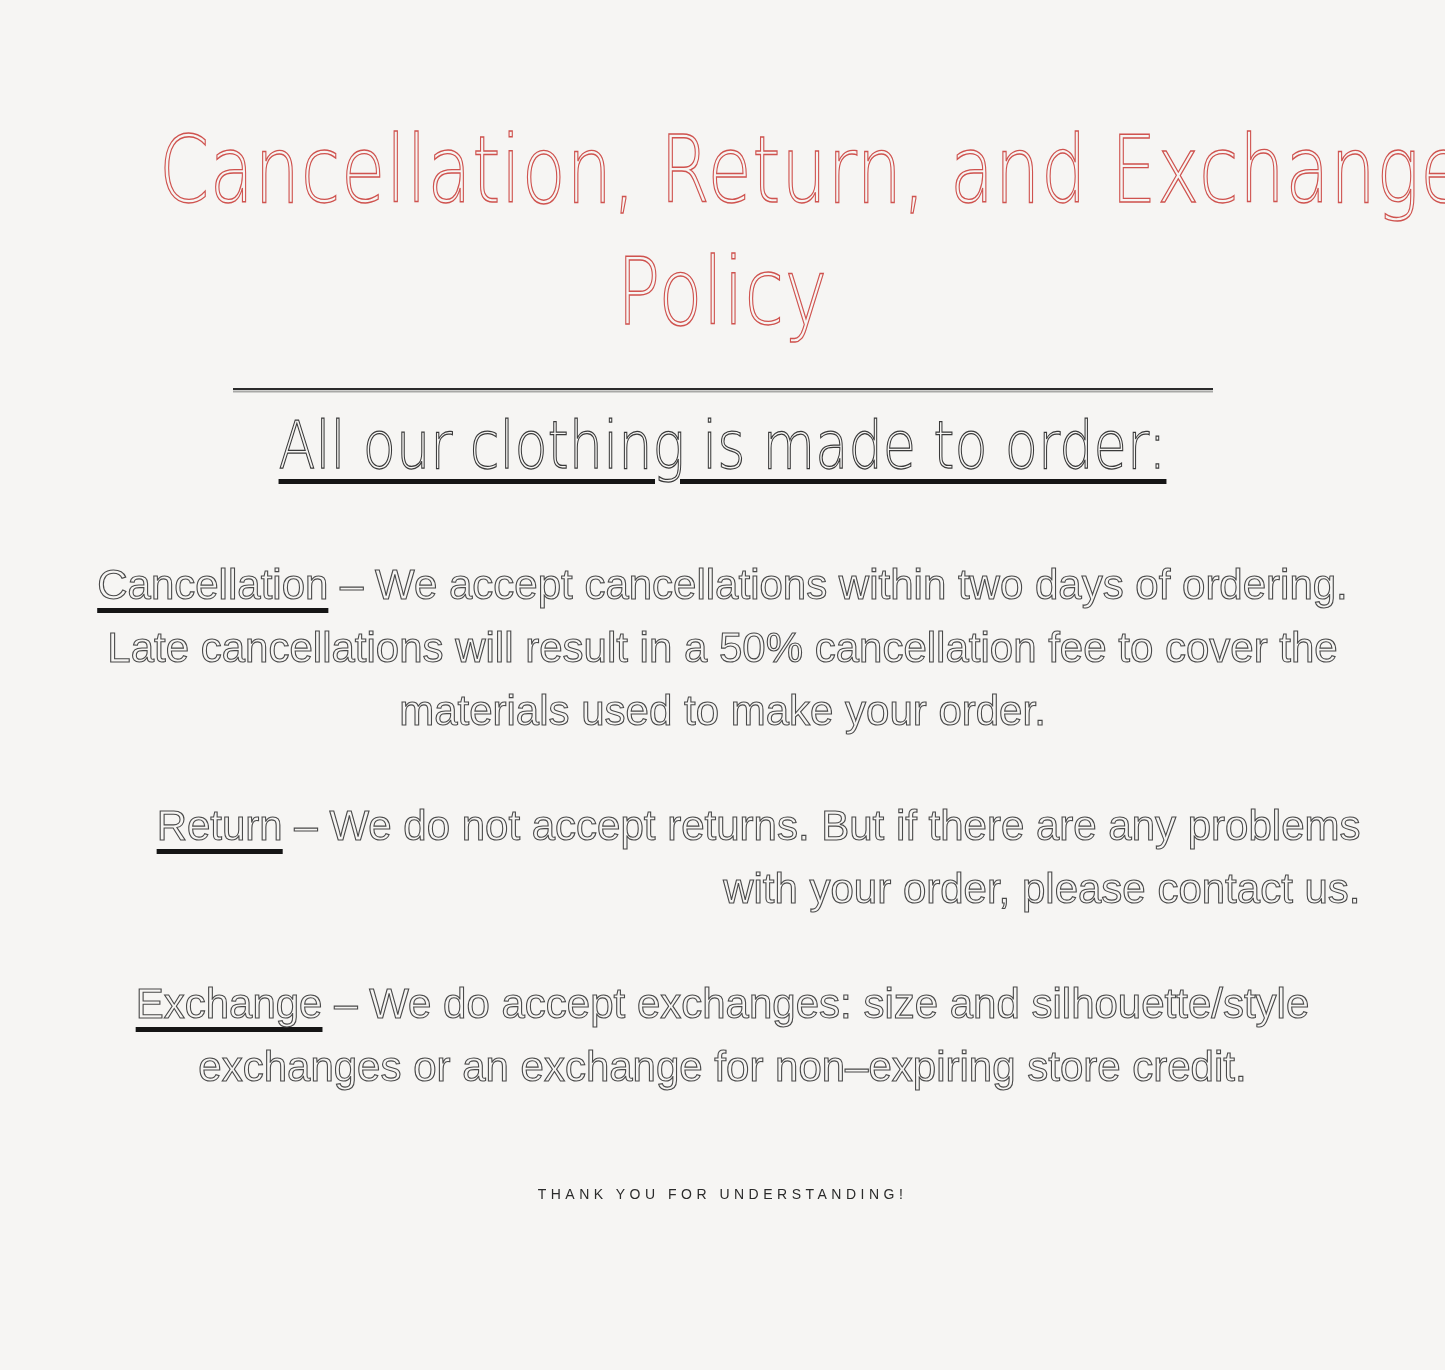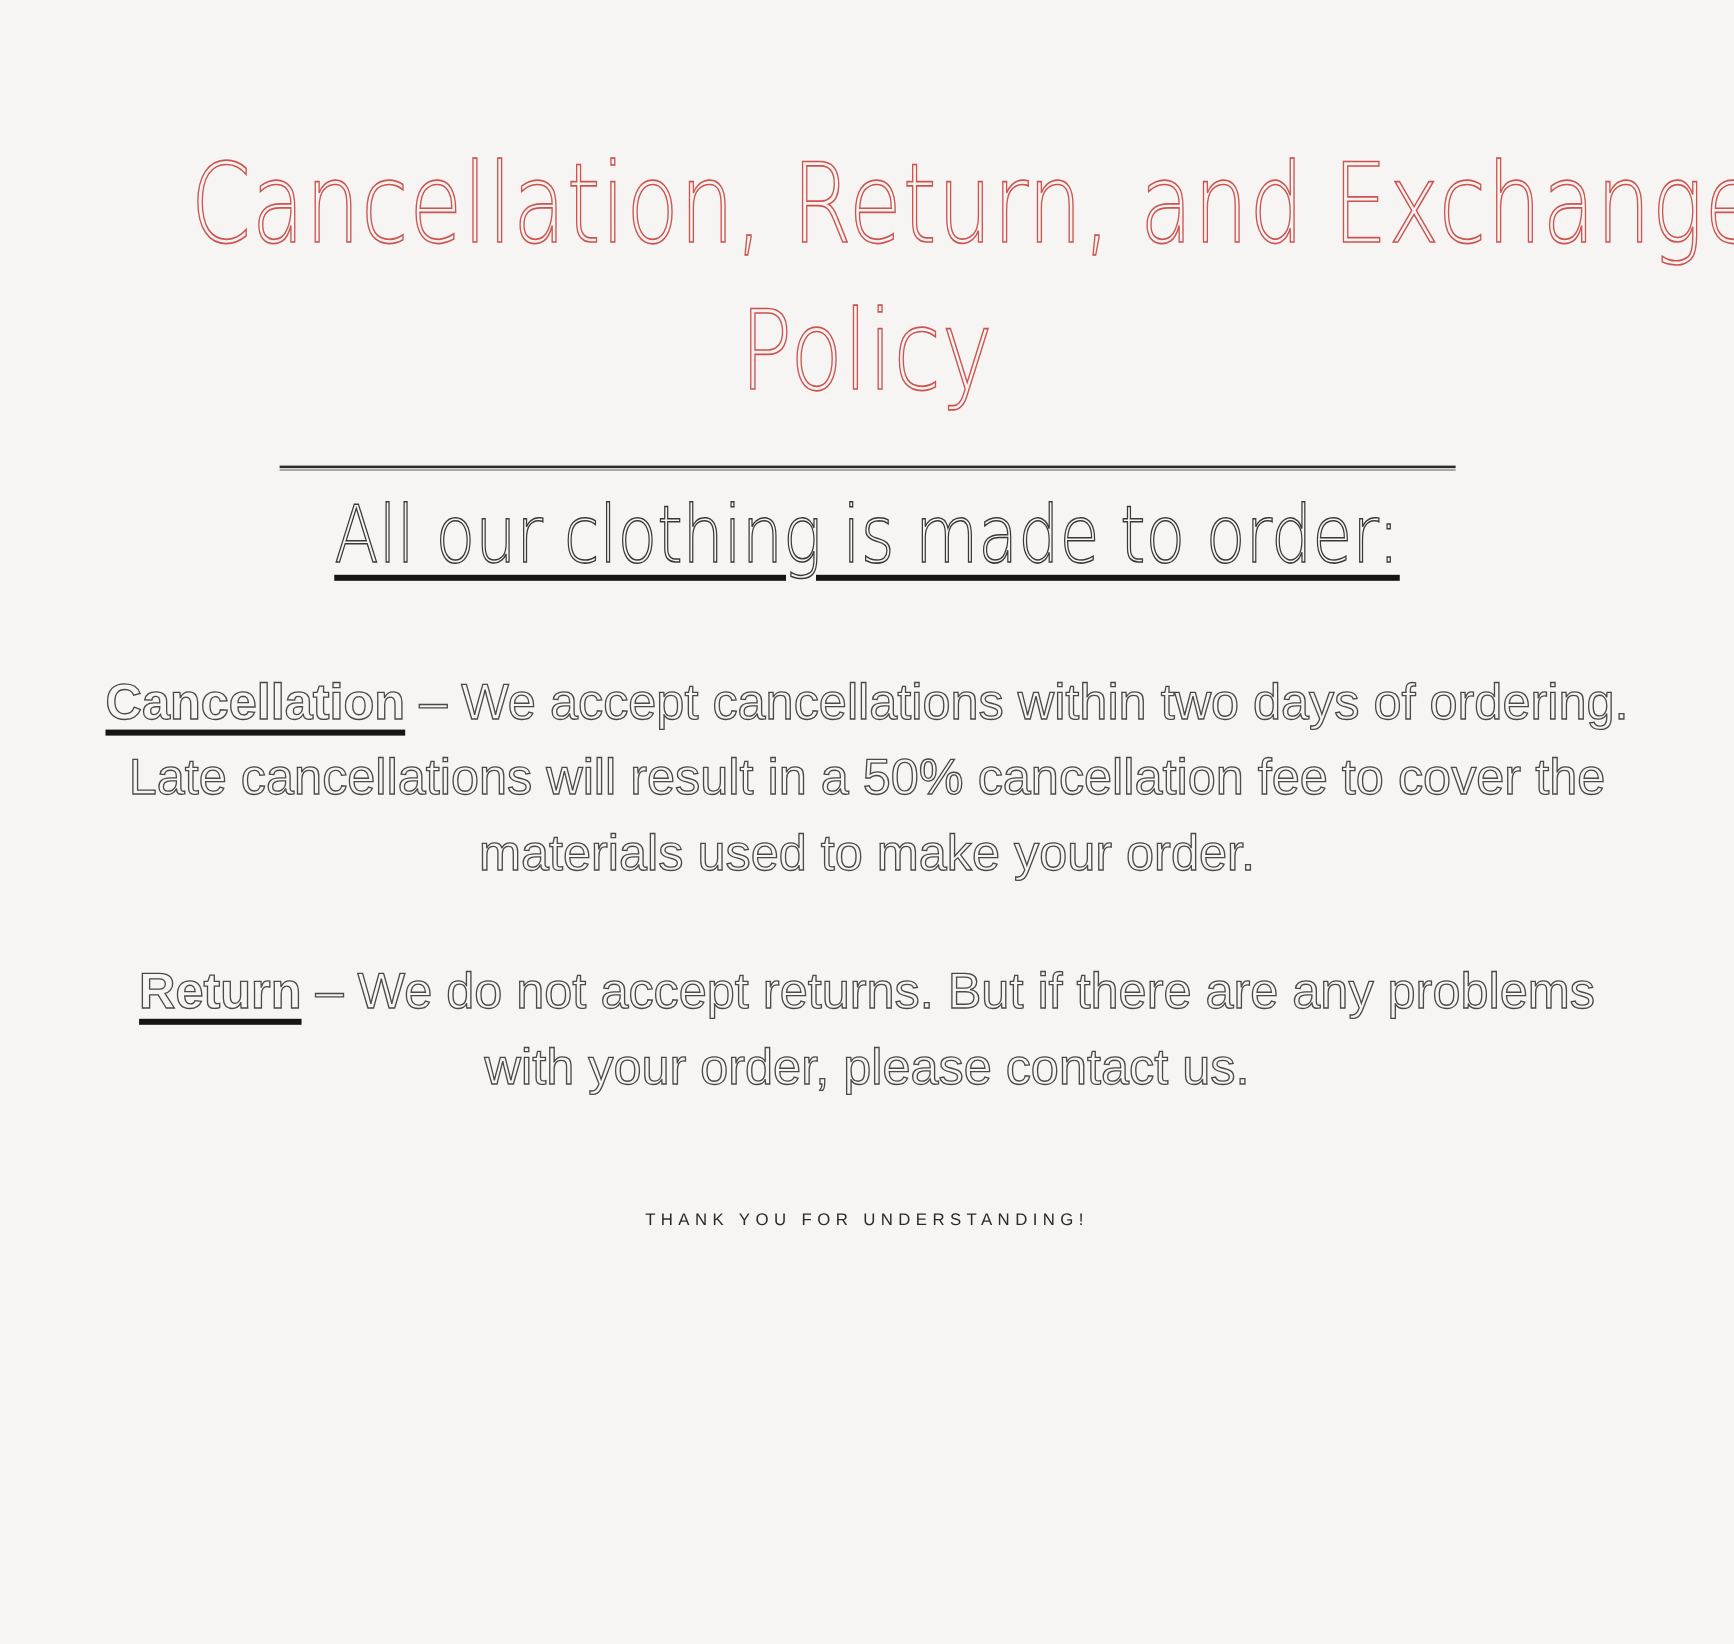--- a/index.html
+++ b/index.html
@@ -70,28 +70,27 @@
     font-size: 42px;
     line-height: 1.5;
     color: var(--body_text);
     -webkit-text-stroke: 1.1px var(--body_text);
     -webkit-text-fill-color: transparent;
     max-width: 1360px;
     margin: 0 auto;
     padding: 0 42px;
   }
   .policy-1 { margin-top: 68px; }
-  .policy-2 { margin-top: 52px; }
+  .policy-2 { margin-top: 52px; text-align: right; }
   .policy-3 { margin-top: 52px; }
   .u {
     text-decoration: underline;
     text-decoration-color: var(--heading_underline);
     text-decoration-thickness: 4.5px;
     text-underline-offset: 9px;
-    font-weight: bold;
   }
   .footer { margin-top: 86px; }
   .footer-thanks {
     font-size: 14px;
     letter-spacing: 4.5px;
     color: var(--footer_text);
     font-weight: 400;
     line-height: 1.45;
   }
   .footer-signature {
@@ -113,18 +112,19 @@
   </h1>
 
   <hr class="divider">
 
   <h2 class="subtitle"><span class="u-sub">All our clothing is made to order:</span></h2>
 
   <p class="policy policy-1"><span class="u">Cancellation</span><span> – We accept cancellations within two days of ordering. Late cancellations will result in a 50% cancellation fee to cover the materials used to make your order.</span></p>
 
   <p class="policy policy-2"><span class="u">Return</span><span> – We do not accept returns. But if there are any problems with your order, please contact us.</span></p>
 
+  <p class="policy policy-3"><span class="u">Exchange</span><span> – We do accept exchanges: size and silhouette/style exchanges or an exchange for non–expiring store credit.</span></p>
 
   <footer class="footer">
     <div class="footer-thanks">THANK YOU FOR UNDERSTANDING!</div>
   </footer>
 
 </main>
 
 </body></html>

